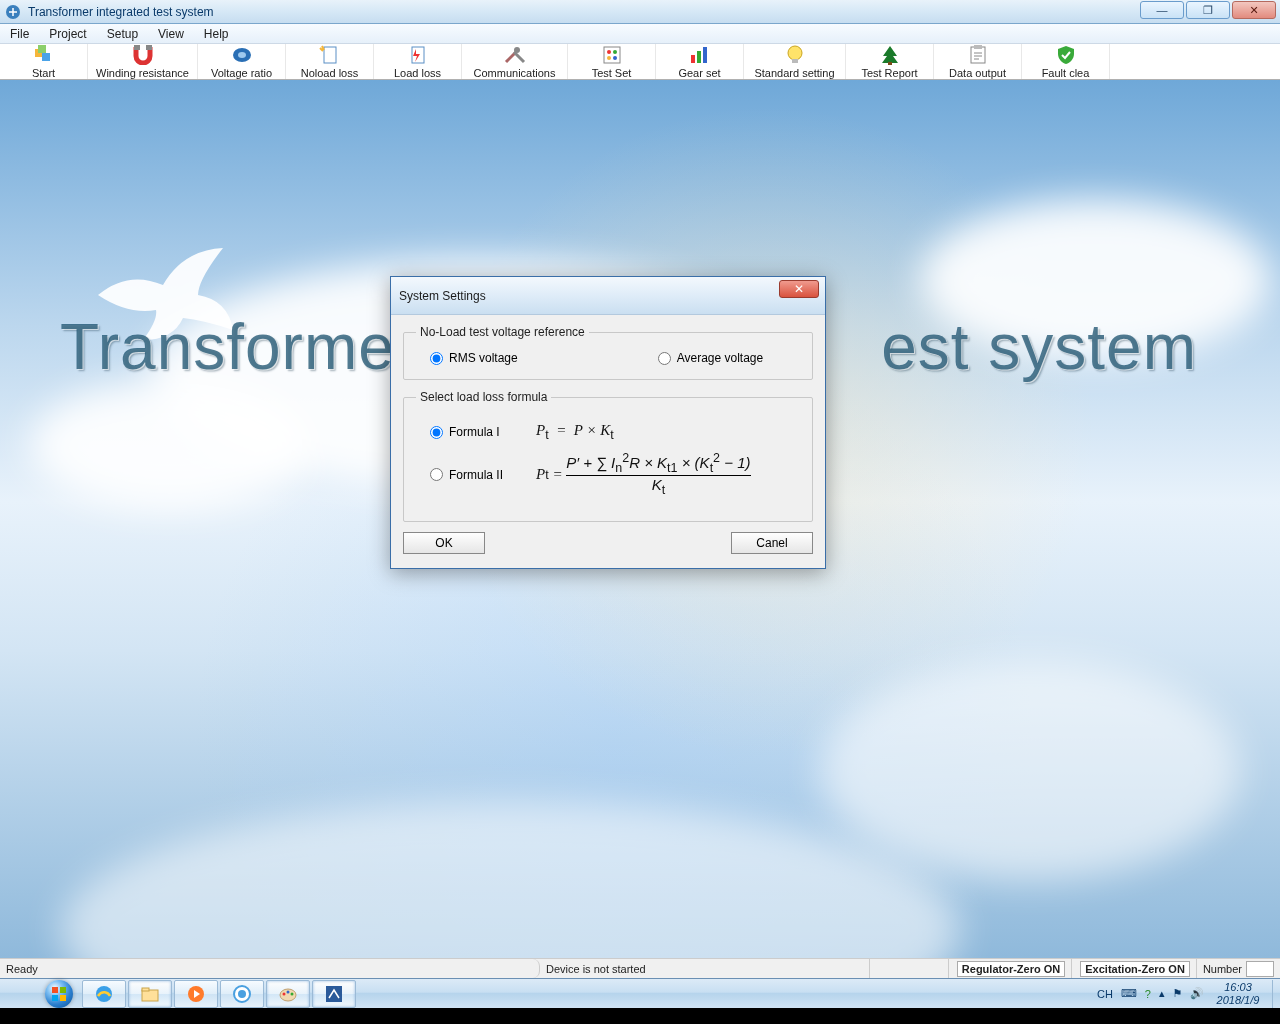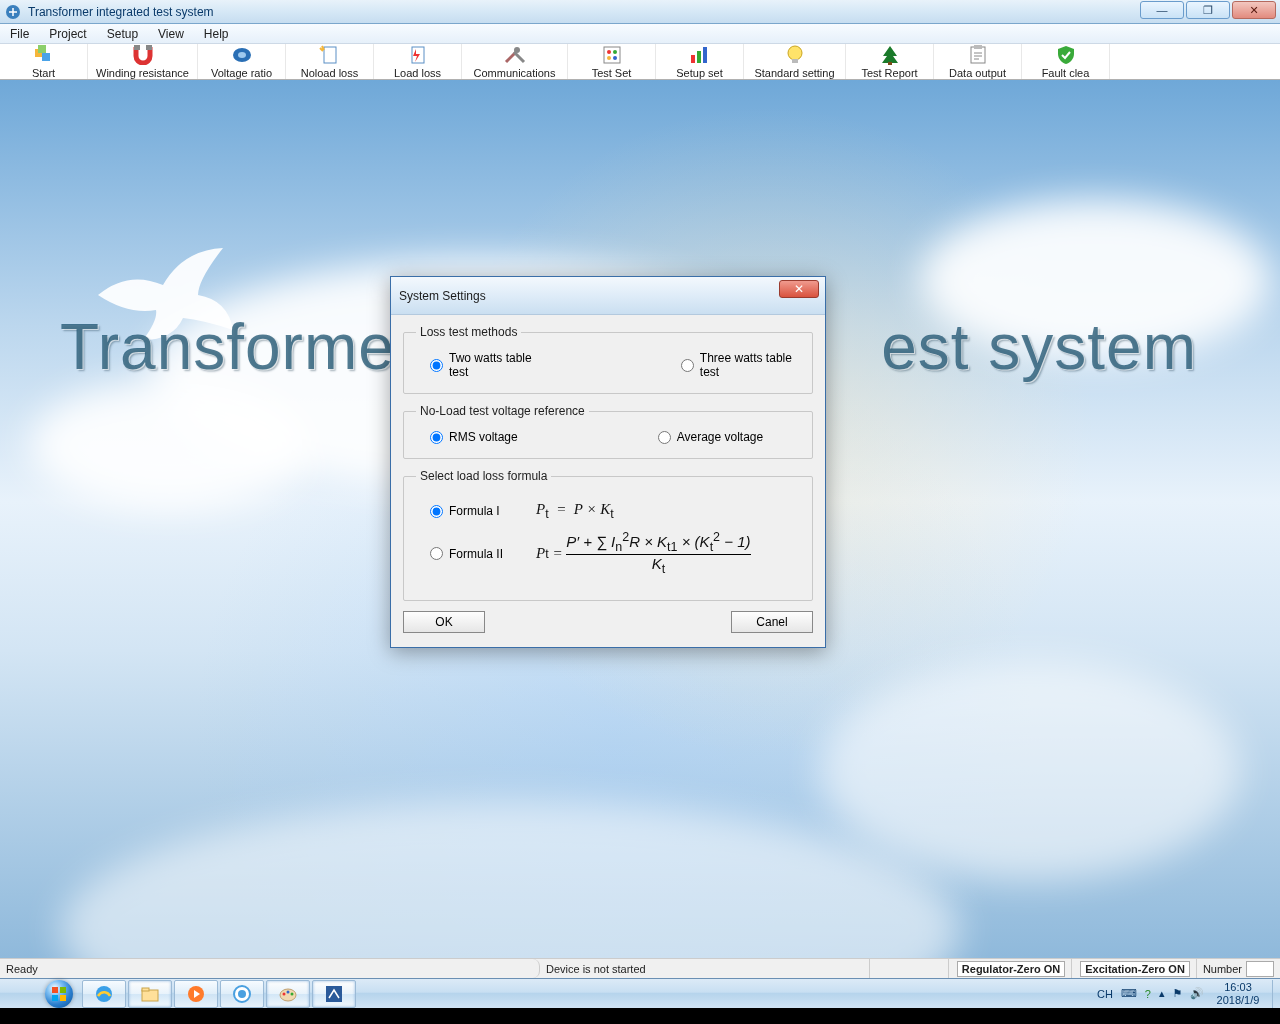--- a/index.html
+++ b/index.html
@@ -112,21 +112,21 @@
 }
 .task-btn {
   width: 44px; height: 28px; margin:1px 1px;
   background: linear-gradient(to bottom,#f6fbff 0%, #e0eef9 48%, #cee3f4 52%, #e7f2fb 100%);
   border:1px solid #9bbad6; border-radius:2px;
   display:flex; align-items:center; justify-content:center; cursor:pointer;
 }
 .task-btn.active { background: linear-gradient(to bottom,#fefefe 0%, #e9f3fb 48%, #d3e7f7 52%, #f1f8fd 100%); box-shadow: inset 0 0 3px rgba(90,150,210,.6); }
 .tray { position:absolute; right:0; top:0; bottom:0; display:flex; align-items:center; }
 .tray .tray-item { padding: 0 4px; color:#0a3a6a; cursor:pointer; }
-.tray .clock { width: 60px; text-align:center; line-height:13px; font-size:11px; color:#0a3a6a; }
+.tray .clock { width: 60px; text-align:center; line-height:13px; font-size:11px; color:#0a3a6a;font-style:italic; }
 
 
 .dialog {
   position:absolute; left:390px; top:196px; width:436px;
   background:#f0f0f0;
   border:1px solid #3a6ea8;
   box-shadow: 0 4px 20px rgba(0,0,0,0.35);
 }
 .dialog .dlg-titlebar {
   height: 38px;
@@ -263,21 +263,21 @@
     <span>Test Set</span>
   </div>
   <div class="tool-btn">
     <span class="ticon">
         <svg width="24" height="20">
           <rect x="3" y="10" width="4" height="8" fill="#e33"></rect>
           <rect x="9" y="6" width="4" height="12" fill="#3a3"></rect>
           <rect x="15" y="2" width="4" height="16" fill="#36c"></rect>
         </svg>
       </span>
-    <span>Setup set</span>
+    <span>Gear set</span>
   </div>
   <div class="tool-btn" style="min-width:102px">
     <span class="ticon">
         <svg width="24" height="20">
           <circle cx="12" cy="8" r="7" fill="#ffe36a" stroke="#caa520"></circle>
           <rect x="9" y="14" width="6" height="4" fill="#bbb"></rect>
         </svg>
       </span>
     <span>Standard setting</span>
   </div>
@@ -325,33 +325,20 @@
     <span style="display:inline-block; width:430px;"></span>
     <span>est system</span>
   </div>
 
   <div class="dialog">
     <div class="dlg-titlebar">
       <span>System Settings</span>
       <div class="dlg-close">✕</div>
     </div>
     <div class="dlg-body">
-      <fieldset>
-        <legend>Loss test methods</legend>
-        <div class="radio-row wide">
-          <label class="radio-opt">
-            <input type="radio" name="g1" checked="" style="">
-            <span>Two watts table test</span>
-          </label>
-          <label class="radio-opt">
-            <input type="radio" name="g1" style="">
-            <span>Three watts table test</span>
-          </label>
-        </div>
-      </fieldset>
 
       <fieldset>
         <legend>No-Load test voltage reference</legend>
         <div class="radio-row wide">
           <label class="radio-opt">
             <input type="radio" name="g2" checked="" style="">
             <span>RMS voltage</span>
           </label>
           <label class="radio-opt">
             <input type="radio" name="g2" style="">

